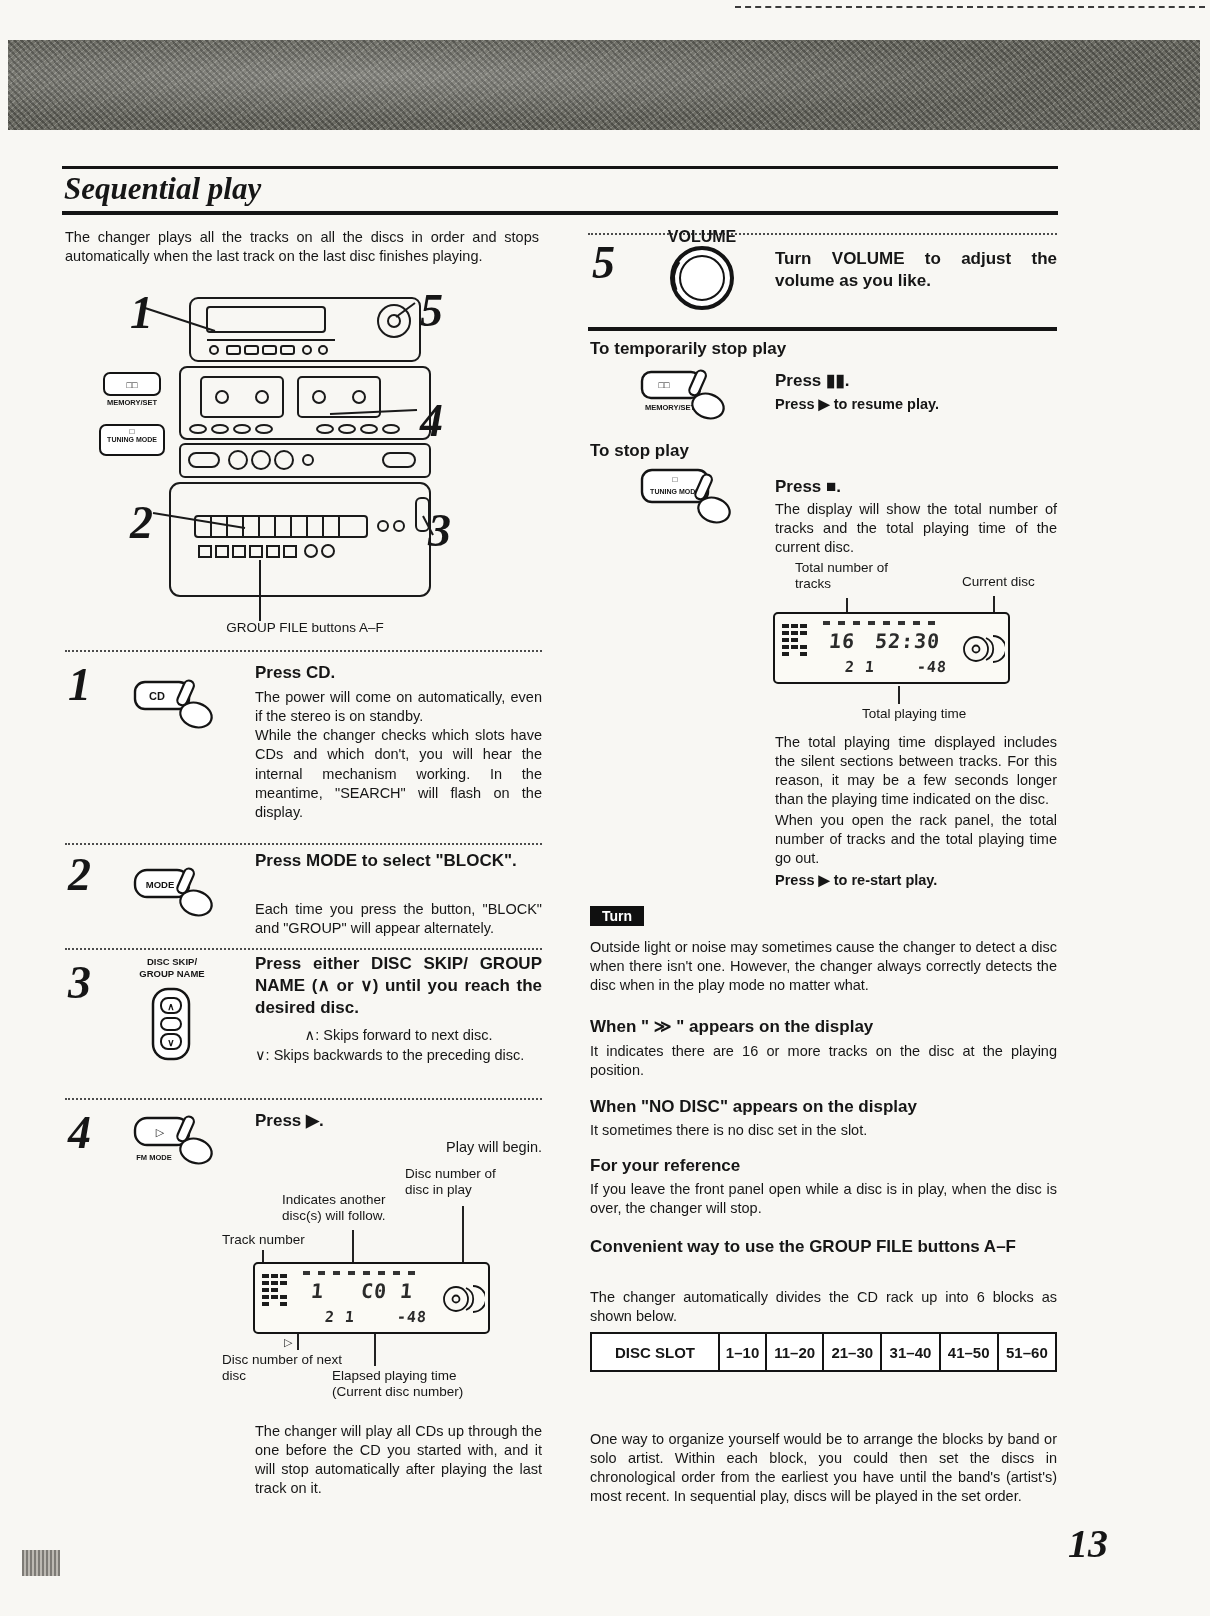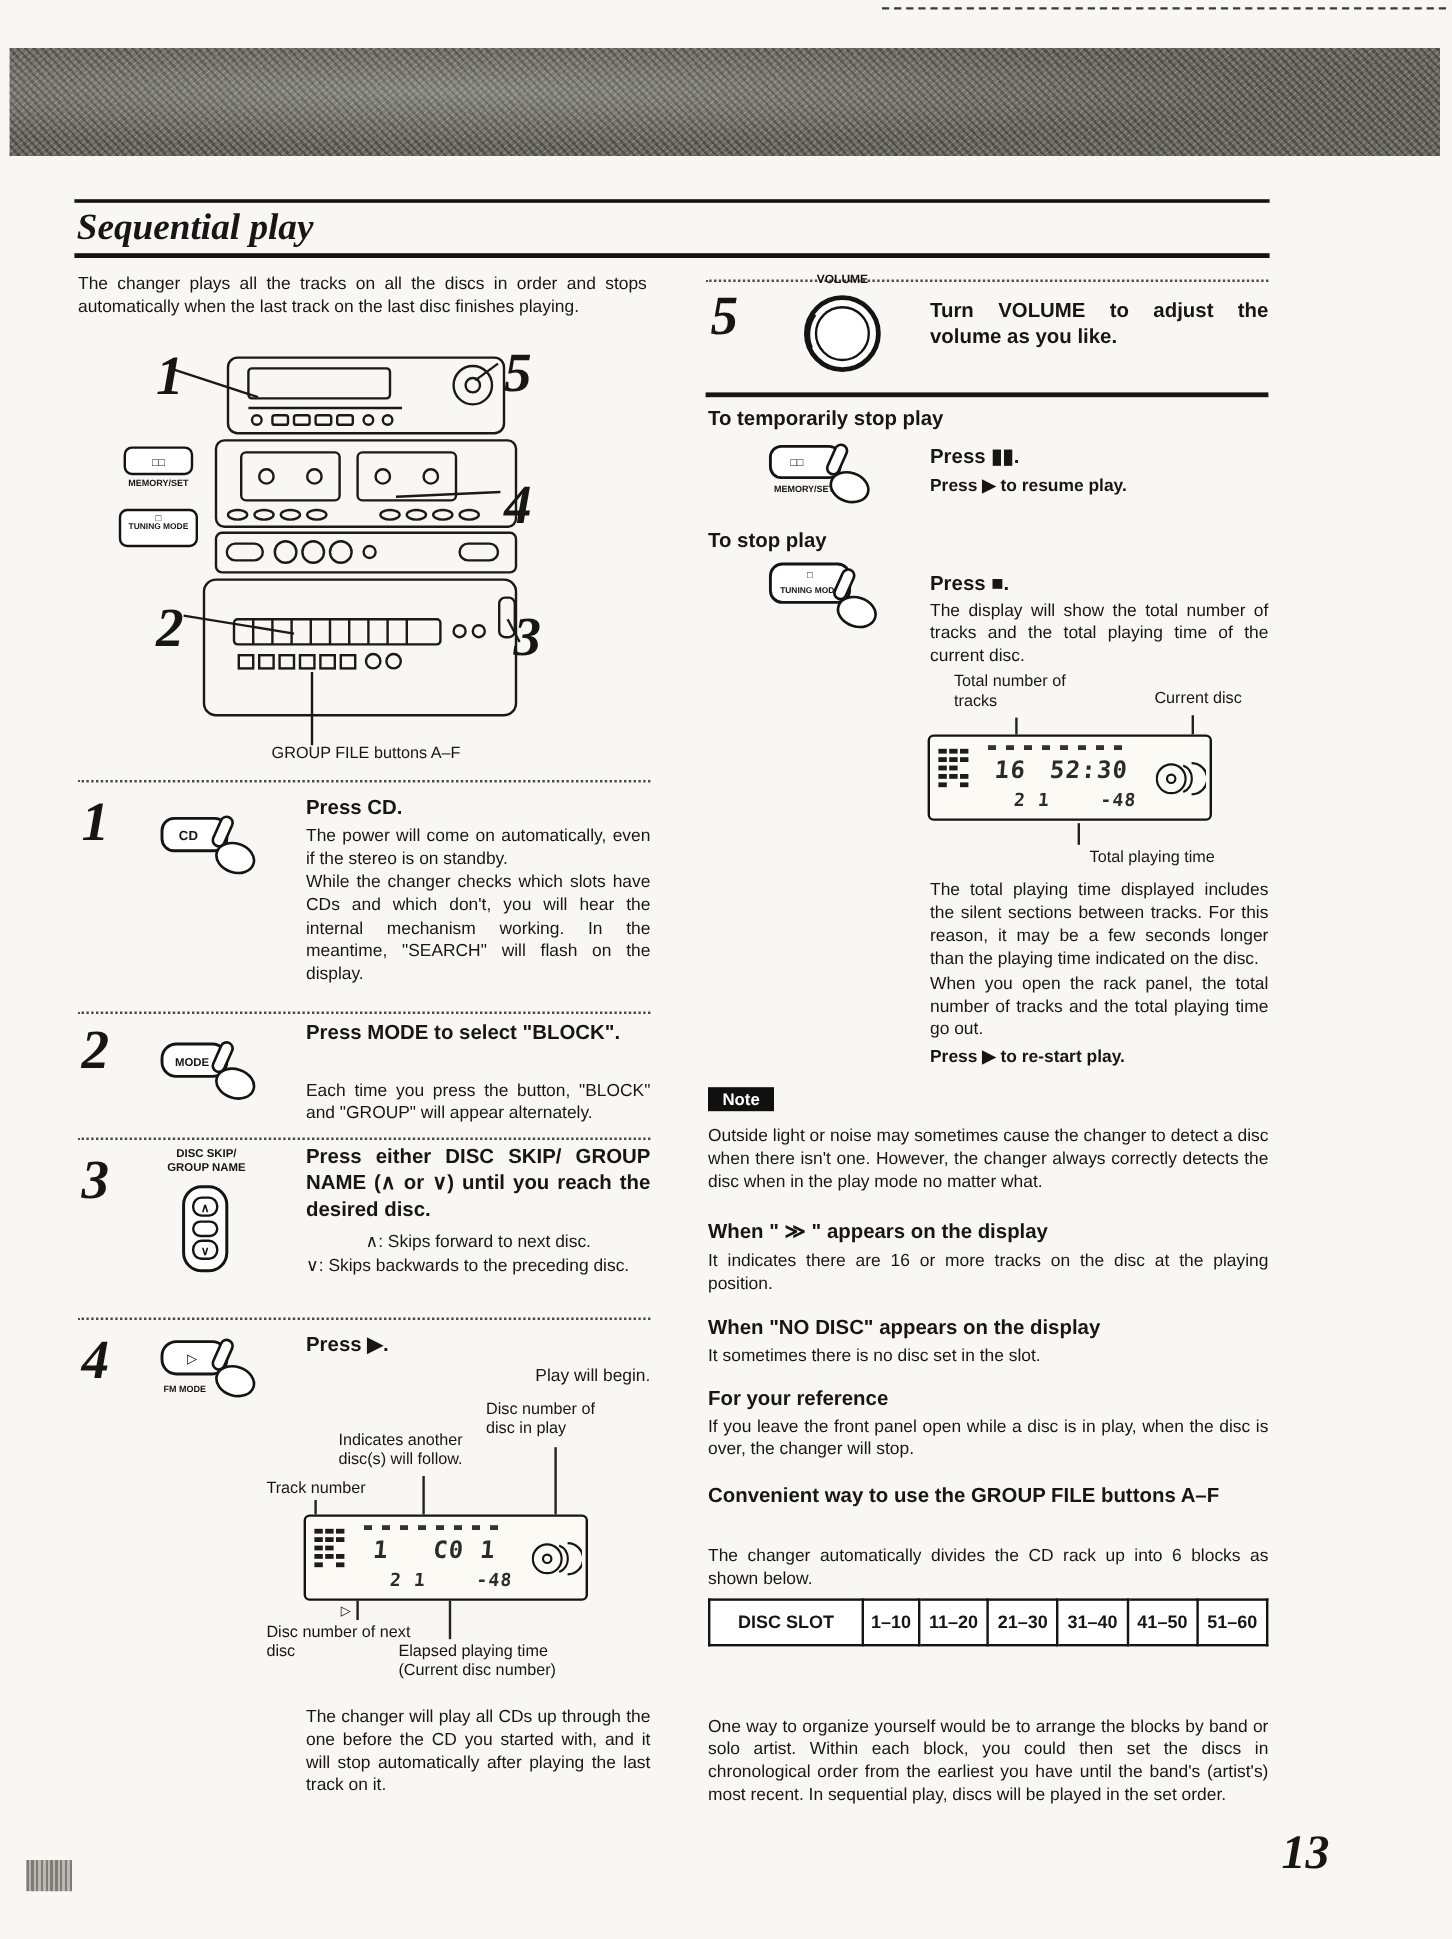--- a/index.html
+++ b/index.html
@@ -254,21 +254,21 @@
 <div class="abs small-label pre" style="left:222px;top:1352px;width:145px">Disc number of next
 disc</div>
 <div class="abs small-label pre" style="left:332px;top:1368px;width:175px">Elapsed playing time
 (Current disc number)</div>
 
 <div class="abs body-text" style="left:255px;top:1422px;width:287px">The changer will play all CDs up through the one before the CD you started with, and it will stop automatically after playing the last track on it.</div>
 
 <div class="abs dotted" style="left:588px;top:233px;width:469px"></div>
 
 <div class="abs stepnum" style="left:592px;top:240px">5</div>
-<div class="abs center" style="left:658px;top:228px;width:88px;font-size:10px;font-weight:bold">VOLUME</div>
+<div class="abs center" style="left:658px;top:228px;width:88px;font-size:16px;font-weight:bold">VOLUME</div>
 <div class="abs" style="left:660px;top:240px">
   <svg viewBox="0 0 84 78" width="84" height="78">
     <circle cx="42" cy="38" r="30" fill="#fff" stroke="#141414" stroke-width="4"></circle>
     <circle cx="42" cy="38" r="22" fill="none" stroke="#141414" stroke-width="2"></circle>
     <path d="M19 22 a29 29 0 0 0 -3 28" fill="none" stroke="#141414" stroke-width="3"></path>
   </svg>
 </div>
 <div class="abs step-h" style="left:775px;top:248px;width:282px">Turn VOLUME to adjust the volume as you like.</div>
 
 <div class="abs rule" style="left:588px;top:327px;width:469px;height:3.5px"></div>
@@ -332,28 +332,28 @@
     <g fill="none" stroke="#141414" stroke-width="1.8">
       <circle cx="13" cy="21" r="12"></circle>
         <circle cx="13" cy="21" r="3.5"></circle>
       <path d="M23 10 a12 12 0 0 1 0 22"></path>
       <path d="M30 8 a13 13 0 0 1 0 26"></path>
     </g>
   </svg>
 </div>
 
 <div class="vline" style="left:898px;top:686px;height:18px"></div>
-<div class="abs small-label" style="left:908px;top:706px">Total playing time</div>
+<div class="abs small-label" style="left:862px;top:706px">Total playing time</div>
 
 <div class="abs body-text" style="left:775px;top:733px;width:282px">The total playing time displayed includes the silent sections between tracks. For this reason, it may be a few seconds longer than the playing time indicated on the disc.</div>
 <div class="abs body-text" style="left:775px;top:811px;width:282px">When you open the rack panel, the total number of tracks and the total playing time go out.</div>
 <div class="abs bold-line" style="left:775px;top:872px;width:282px">Press ▶ to re-start play.</div>
 
 <div class="abs" style="left:590px;top:906px">
-  <span class="note-badge">Note</span>
+  <span class="note-badge">Turn</span>
 </div>
 <div class="abs body-text" style="left:590px;top:938px;width:467px">Outside light or noise may sometimes cause the changer to detect a disc when there isn't one. However, the changer always correctly detects the disc when in the play mode no matter what.</div>
 
 <div class="abs sec-h" style="left:590px;top:1016px">When " ≫ " appears on the display</div>
 <div class="abs body-text" style="left:590px;top:1042px;width:467px">It indicates there are 16 or more tracks on the disc at the playing position.</div>
 
 <div class="abs sec-h" style="left:590px;top:1096px">When "NO DISC" appears on the display</div>
 <div class="abs body-text" style="left:590px;top:1121px;width:467px">It sometimes there is no disc set in the slot.</div>
 
 <div class="abs sec-h" style="left:590px;top:1155px">For your reference</div>

